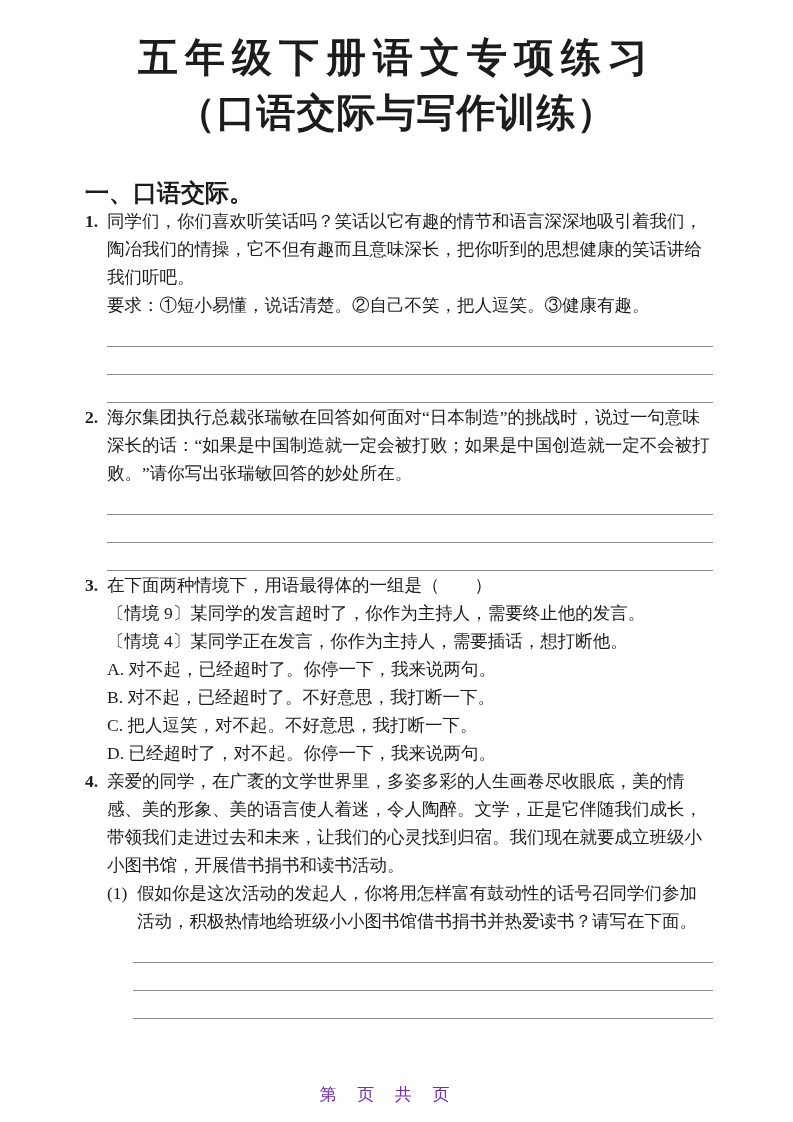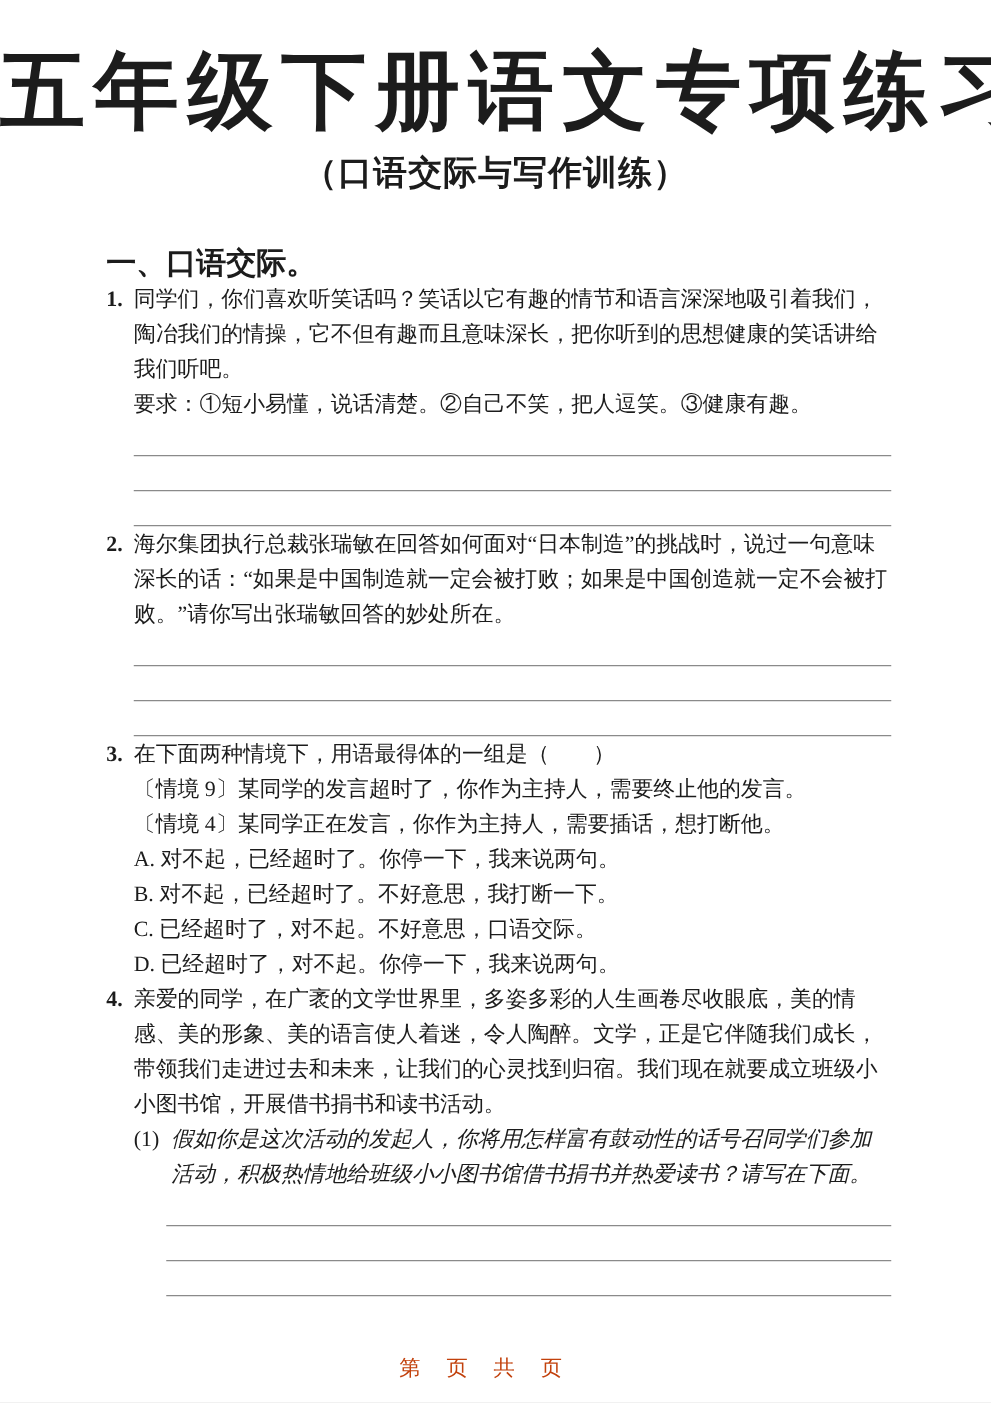--- a/index.html
+++ b/index.html
@@ -11,31 +11,31 @@
     margin: 0 auto;
     background: #ffffff;
     color: #1c1c1c;
     overflow: hidden;
   }
   .page-title {
     margin: 34px 0 0 0;
     text-align: center;
     font-family: "Liberation Sans", sans-serif;
     font-weight: 700;
-    font-size: 68px;
+    font-size: 40px;
     line-height: 1.15;
     letter-spacing: 7px;
     white-space: nowrap;
   }
   .page-subtitle {
     margin: 10px 0 0 0;
     text-align: center;
     font-family: "Liberation Sans", sans-serif;
     font-weight: 700;
-    font-size: 27px;
+    font-size: 39px;
     line-height: 1.2;
     letter-spacing: 1px;
     white-space: nowrap;
   }
   .worksheet-body {
     margin: 42px 80px 0 85px;
     font-family: "Liberation Serif", "DejaVu Serif", serif;
     font-size: 17.5px;
     line-height: 28px;
   }
@@ -53,30 +53,30 @@
   .qbody { flex: 1; min-width: 0; }
   .qbody p { margin: 0; }
   .answer-lines { margin-left: 22px; }
   .answer-lines.indented { margin-left: 48px; }
   .answer-line {
     height: 28px;
     border-bottom: 1.5px solid #8a8a8a;
   }
   .sub-question { display: flex; align-items: flex-start; }
   .sub-num { flex: none; width: 30px; }
-  .sub-text { flex: 1; min-width: 0; margin: 0; font-style: italic; }
+  .sub-text { flex: 1; min-width: 0; margin: 0; }
   .page-footer {
     position: absolute;
     left: 0; right: 16px;
     bottom: 16px;
     text-align: center;
     font-family: "Liberation Sans", sans-serif;
     font-size: 17px;
     letter-spacing: 8px;
-    color: #c2410c;
+    color: #6d28d9;
   }
 </style>
 </head>
 <body>
 
 <div class="page">
 
   <h1 class="page-title">五年级下册语文专项练习</h1>
   <h2 class="page-subtitle">（口语交际与写作训练）</h2>
 
@@ -110,21 +110,21 @@
     </div>
 
     <div class="question">
       <span class="qnum">3.</span>
       <div class="qbody">
         <p>在下面两种情境下，用语最得体的一组是（　　）</p>
         <p>〔情境 9〕某同学的发言超时了，你作为主持人，需要终止他的发言。</p>
         <p>〔情境 4〕某同学正在发言，你作为主持人，需要插话，想打断他。</p>
         <p>A. 对不起，已经超时了。你停一下，我来说两句。</p>
         <p>B. 对不起，已经超时了。不好意思，我打断一下。</p>
-        <p>C. 已经超时了，对不起。不好意思，口语交际。</p>
+        <p>C. 把人逗笑，对不起。不好意思，我打断一下。</p>
         <p>D. 已经超时了，对不起。你停一下，我来说两句。</p>
       </div>
     </div>
 
     <div class="question">
       <span class="qnum">4.</span>
       <div class="qbody">
         <p>亲爱的同学，在广袤的文学世界里，多姿多彩的人生画卷尽收眼底，美的情感、美的形象、美的语言使人着迷，令人陶醉。文学，正是它伴随我们成长，带领我们走进过去和未来，让我们的心灵找到归宿。我们现在就要成立班级小小图书馆，开展借书捐书和读书活动。</p>
         <div class="sub-question">
           <span class="sub-num">(1)</span>

